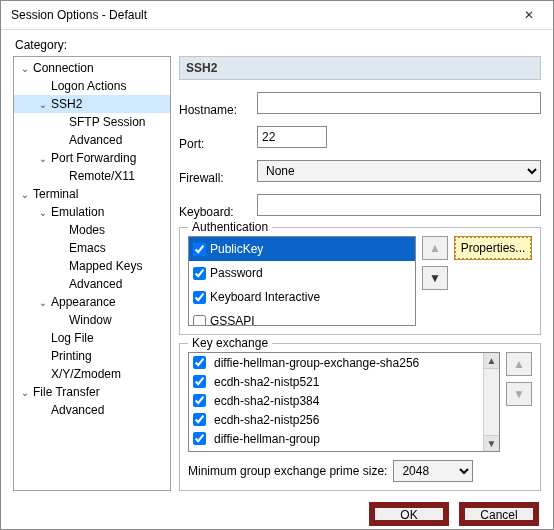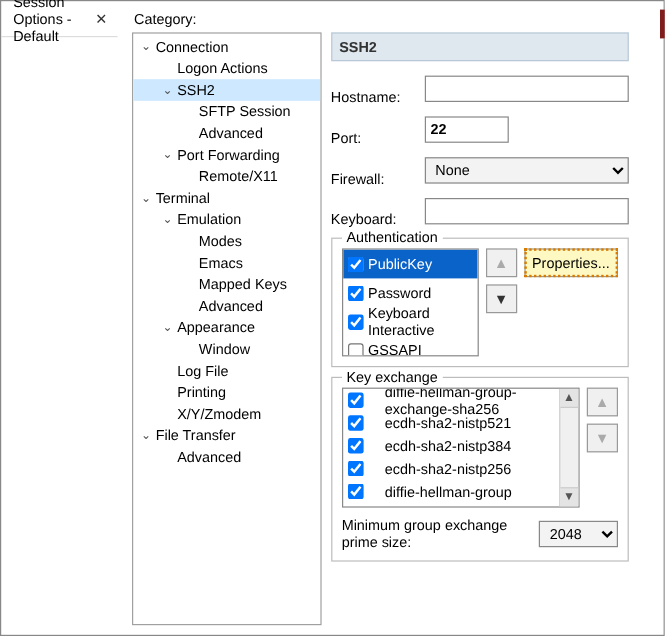--- a/index.html
+++ b/index.html
@@ -1,54 +1,54 @@
 <!DOCTYPE html>
 <html><head>
 <meta charset="utf-8">
 <style>
 * { box-sizing: border-box; margin: 0; padding: 0; font-family: "Segoe UI", Tahoma, sans-serif; font-size: 12px; }
 body { background: #fff; }
-.dialog { width: 554px; height: 530px; background: #fff; border: 1px solid #888; box-shadow: 4px 4px 6px rgba(0,0,0,0.35); position: relative; display: flex; }
+.dialog { width: 554px; height: 530px; background: #fff; border: 1px solid #888; box-shadow: 4px 4px 6px rgba(0,0,0,0.35); position: relative; display: flex; flex-direction: column; }
 .titlebar { height: 30px; display:flex; align-items:center; justify-content:space-between; padding: 0 4px 0 10px; border-bottom: 1px solid #ddd; }
 .titlebar .title { font-size: 12px; color:#000; }
 .close-btn { width: 40px; height: 28px; display:flex; align-items:center; justify-content:center; font-size:14px; color:#333; background:transparent; border:none; }
 
 .body { flex:1; padding: 6px 12px 8px 12px; display:flex; flex-direction:column; }
 .cat-label { margin: 2px 0 4px 2px; color:#000; }
 .content-row { flex:1; display:flex; gap:8px; }
 
 .tree-wrap { width: 158px; border:1px solid #a0a0a0; background:#fff; overflow:auto; padding:2px 0;}
 .tree-item { display:flex; align-items:center; height:18px; padding-right:4px; cursor:default; white-space:nowrap; color:#000;}
 .tree-item.selected { background:#cde8ff; }
 .twisty { width:14px; display:inline-flex; justify-content:center; color:#555; font-size:10px; }
 .tree-label { padding-left:1px; }
 
 .right-pane { flex:1; display:flex; flex-direction:column; }
 .header-box { border:1px solid #b8c8d8; background:#dfe8ef; padding:4px 6px; font-weight:600; color:#333; }
 
 .form-grid { margin-top:8px; display:grid; grid-template-columns: 70px 1fr; row-gap:5px; column-gap:8px; align-items:center; }
 .form-grid label { color:#000;margin-top:15px; }
-.txt { border:1px solid #888; height:22px; padding:2px 4px; background:#fff;font-weight:bold; }
+.txt { border:1px solid #888; height:22px; padding:2px 4px; background:#fff; }
 .port-input { width:70px; }
 .select { border:1px solid #888; height:22px; background:#f3f3f3; padding:1px 4px; width:100%; }
 
 .groupbox { border:1px solid #bcbcbc; margin-top:8px; padding:8px 8px; position:relative; }
 .groupbox > .legend { position:absolute; top:-8px; left:8px; background:#fff; padding:0 4px; color:#000;}
 
 .auth-row { display:flex; gap:6px; align-items:flex-start; }
 .auth-list { flex:1; border:1px solid #888; background:#fff; height:90px; overflow:hidden;}
 .auth-item { display:flex; align-items:center; height:20px; padding:12px 4px; gap:4px; }
 .auth-item.selected { background:#0a63c9; color:#fff; }
 .auth-item input[type=checkbox]{ width:13px; height:13px; }
 .arrow-btn { width:26px; height:24px; border:1px solid #999; background:#f0f0f0; display:flex; align-items:center; justify-content:center; font-size:11px; color:#333;}
 .arrow-btn[disabled] { color:#aaa; }
 .arrow-col { display:flex; flex-direction:column; gap:6px; }
 .prop-btn { width:78px; height:24px; border:1px solid #999; background:#fef9c3; outline:2px dotted #d97b00; outline-offset:-2px;}
 .ke-list { flex:1; border:1px solid #888; background:#fff; height:100px; overflow:hidden; position:relative;}
-.ke-item { display:flex; align-items:center; height:19px; padding:0 4px; gap:18px; }
+.ke-item { display:flex; align-items:center; height:19px; padding:0 4px; gap:8px; }
 .scroll-track { position:absolute; right:0; top:0; bottom:0; width:16px; background:#f0f0f0; border-left:1px solid #ccc;}
 .scroll-arrow { position:absolute; left:0; right:0; height:16px; display:flex; align-items:center; justify-content:center; font-size:10px; color:#555; background:#e4e4e4;}
 .sa-top { top:0; border-bottom:1px solid #ccc;}
 .sa-bot { bottom:0; border-top:1px solid #ccc;}
 
 .min-row { margin-top:8px; display:flex; align-items:center; gap:6px; }
 .small-select { border:1px solid #888; height:22px; background:#f3f3f3; padding:1px 4px; width:80px;}
 
 .footer { height:38px; display:flex; justify-content:flex-end; align-items:center; gap:10px; padding:0 14px; }
 .dlg-btn { width:80px; height:24px; border:6px solid #7f1d1d; background:#efefef; }

